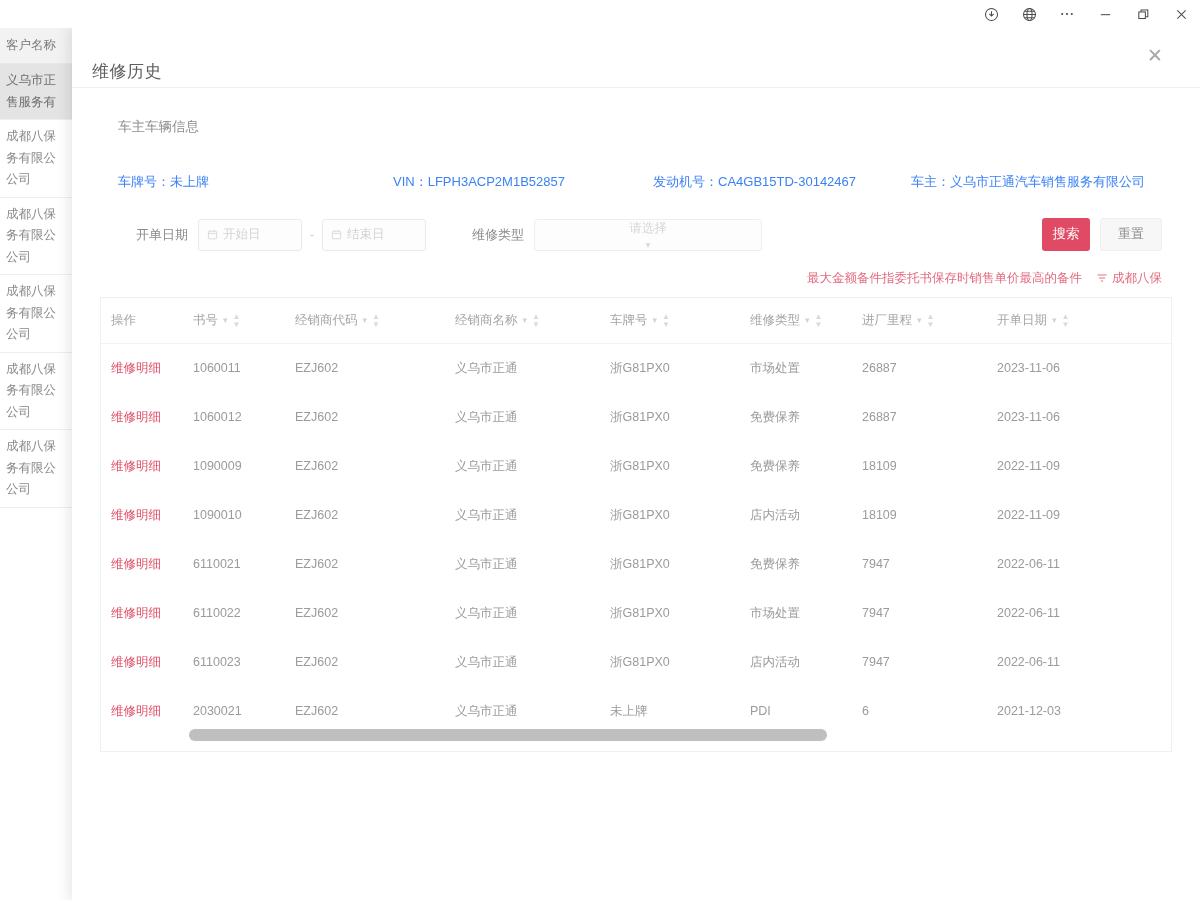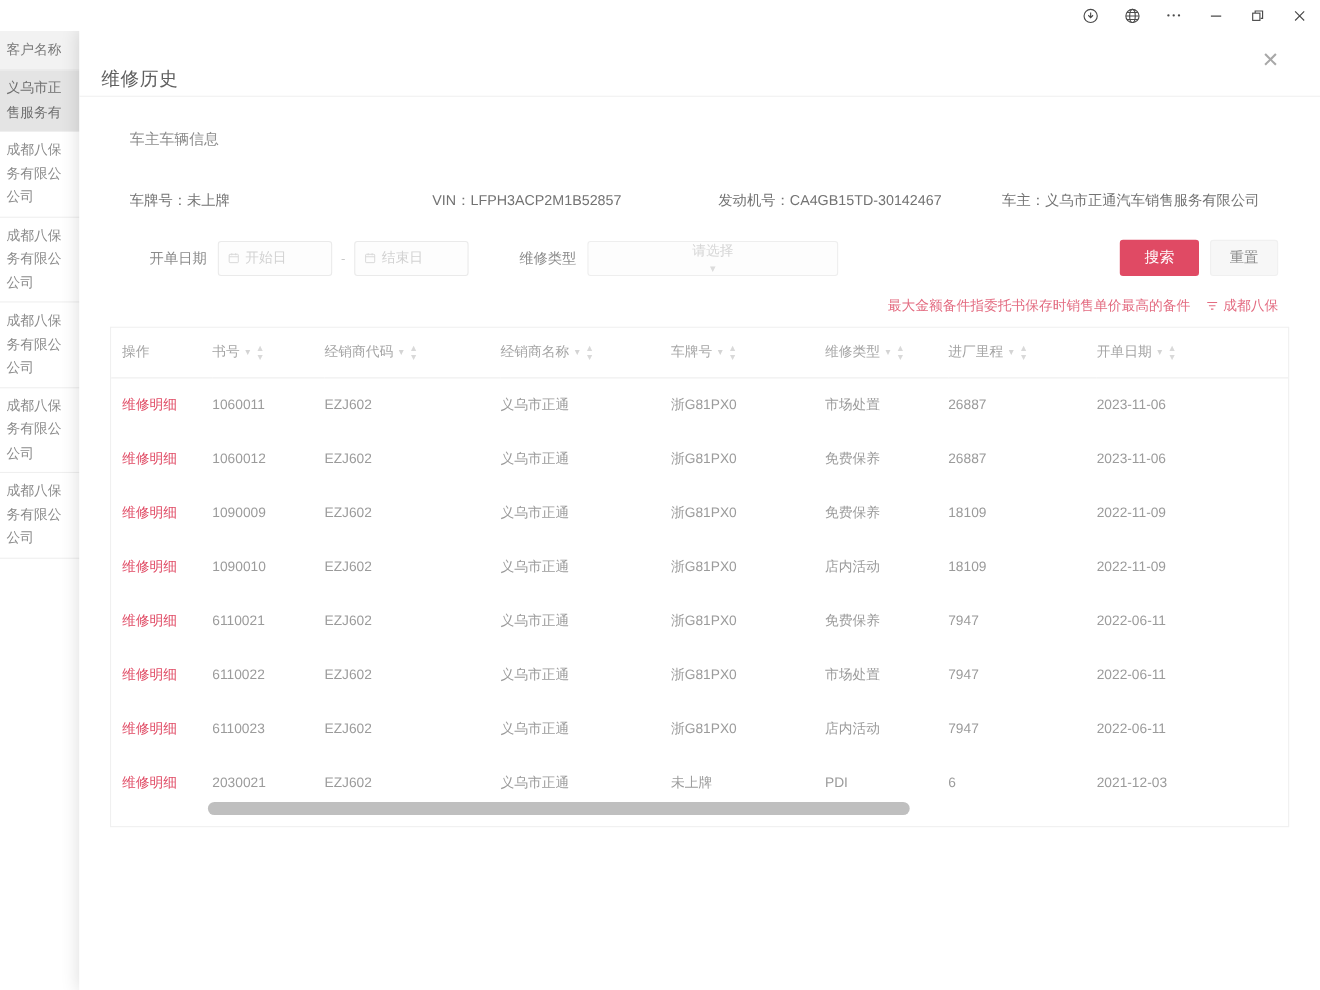--- a/index.html
+++ b/index.html
@@ -104,21 +104,21 @@
   #vehicle-section-title {
     font-size: 13.5px;
     color: #8d8d8d;
     margin-bottom: 36px;
     padding-left: 18px;
   }
   #vehicle-fields {
     display: flex;
     padding-left: 18px;
     font-size: 13px;
-    color: #737373;
+    color: #3b82f6;
     align-items: flex-start;
   }
   .vf { line-height: 1.5; }
   .vf-plate  { width: 275px; }
   .vf-vin    { width: 260px; }
   .vf-engine { width: 258px; }
   .vf-owner  { width: 255px; }
 
   
   #tabs {
@@ -195,21 +195,21 @@
   #filter-actions {
     position: absolute;
     right: 10px; top: 0;
     display: flex; align-items: center; gap: 10px;
   }
   #btn-search {
     background: #e04a64;
     color: #ffffff;
     border: none;
     border-radius: 3px;
-    width: 72px; height: 33px;
+    width: 48px; height: 33px;
     font-size: 13.5px;
     font-family: inherit;
     cursor: pointer;
   }
   #btn-reset {
     background: #f7f7f7;
     color: #8c8c8c;
     border: 1px solid #f0f0f0;
     border-radius: 3px;
     width: 62px; height: 33px;

